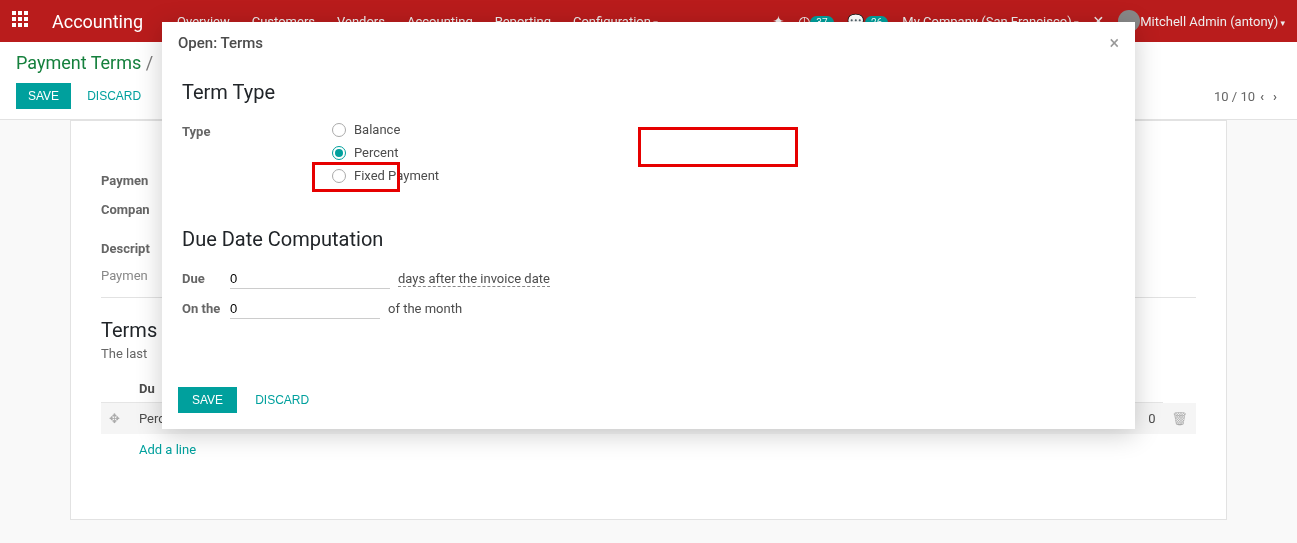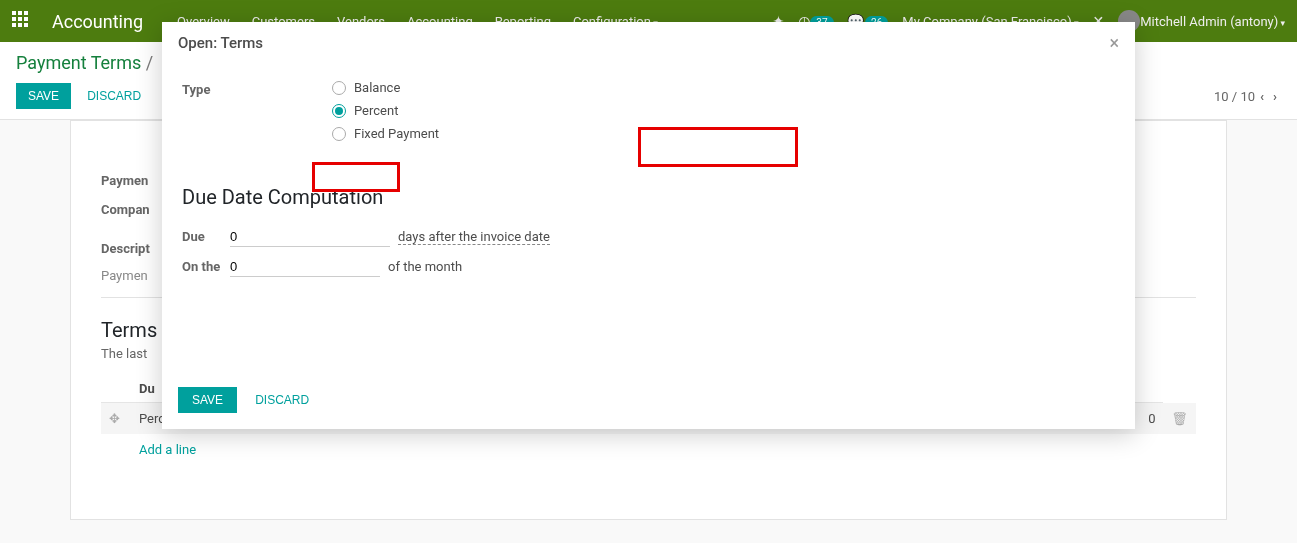--- a/index.html
+++ b/index.html
@@ -1,19 +1,19 @@
 <!DOCTYPE html>
 <html><head>
   <meta charset="utf-8">
   <style>
     * { box-sizing: border-box; margin: 0; padding: 0; }
     body { font-family: -apple-system, BlinkMacSystemFont, "Segoe UI", Roboto, "Helvetica Neue", sans-serif; font-size: 13px; color: #4c4c4c; background: #f9f9f9; width: 1297px; height: 543px; overflow: hidden; position: relative; }
     
     
-    .nav { background: #4d7c0f; color: #fff; height: 42px; display: flex; align-items: center; padding: 0 12px; gap: 6px; }
+    .nav { background: #b91c1c; color: #fff; height: 42px; display: flex; align-items: center; padding: 0 12px; gap: 6px; }
     .nav .apps { width: 20px; height: 20px; display: grid; grid-template-columns: repeat(3,4px); grid-template-rows: repeat(3,4px); gap: 2px; margin-right: 14px; cursor: pointer; }
     .nav .apps span { background: #fff; width: 4px; height: 4px; }
     .nav .brand { font-size: 18px; font-weight: 400; margin-right: 18px; color: #fff; }
     .nav .menu { display: flex; gap: 2px; }
     .nav .menu a { color: #eee; text-decoration: none; padding: 6px 10px; font-size: 13px; }
     .nav .right { margin-left: auto; display: flex; align-items: center; gap: 14px; color: #eee; font-size: 13px; }
     .nav .badge { background: #00a09d; color: #fff; border-radius: 10px; padding: 1px 6px; font-size: 10px; }
     .nav .user { display: flex; align-items: center; }
     .nav .avatar { width: 22px; height: 22px; border-radius: 50%; background: #888; }
     .nav .caret::after { content: ' ▾'; font-size: 9px; }
@@ -174,20 +174,21 @@
   </div>
 </div>
 
 <div class="modal-backdrop">
   <div class="modal">
     <div class="mheader">
       <h4>Open: Terms</h4>
       <span class="close">×</span>
     </div>
     <div class="mbody">
+      <h3>Term Type</h3>
       <div class="group">
         <div class="col">
           <div class="field">
             <label>Type</label>
             <div class="widget">
               <div class="radio-opt">
                   <span class="radio"></span>
                   <span>Balance</span>
                 </div>
               <div class="radio-opt">

